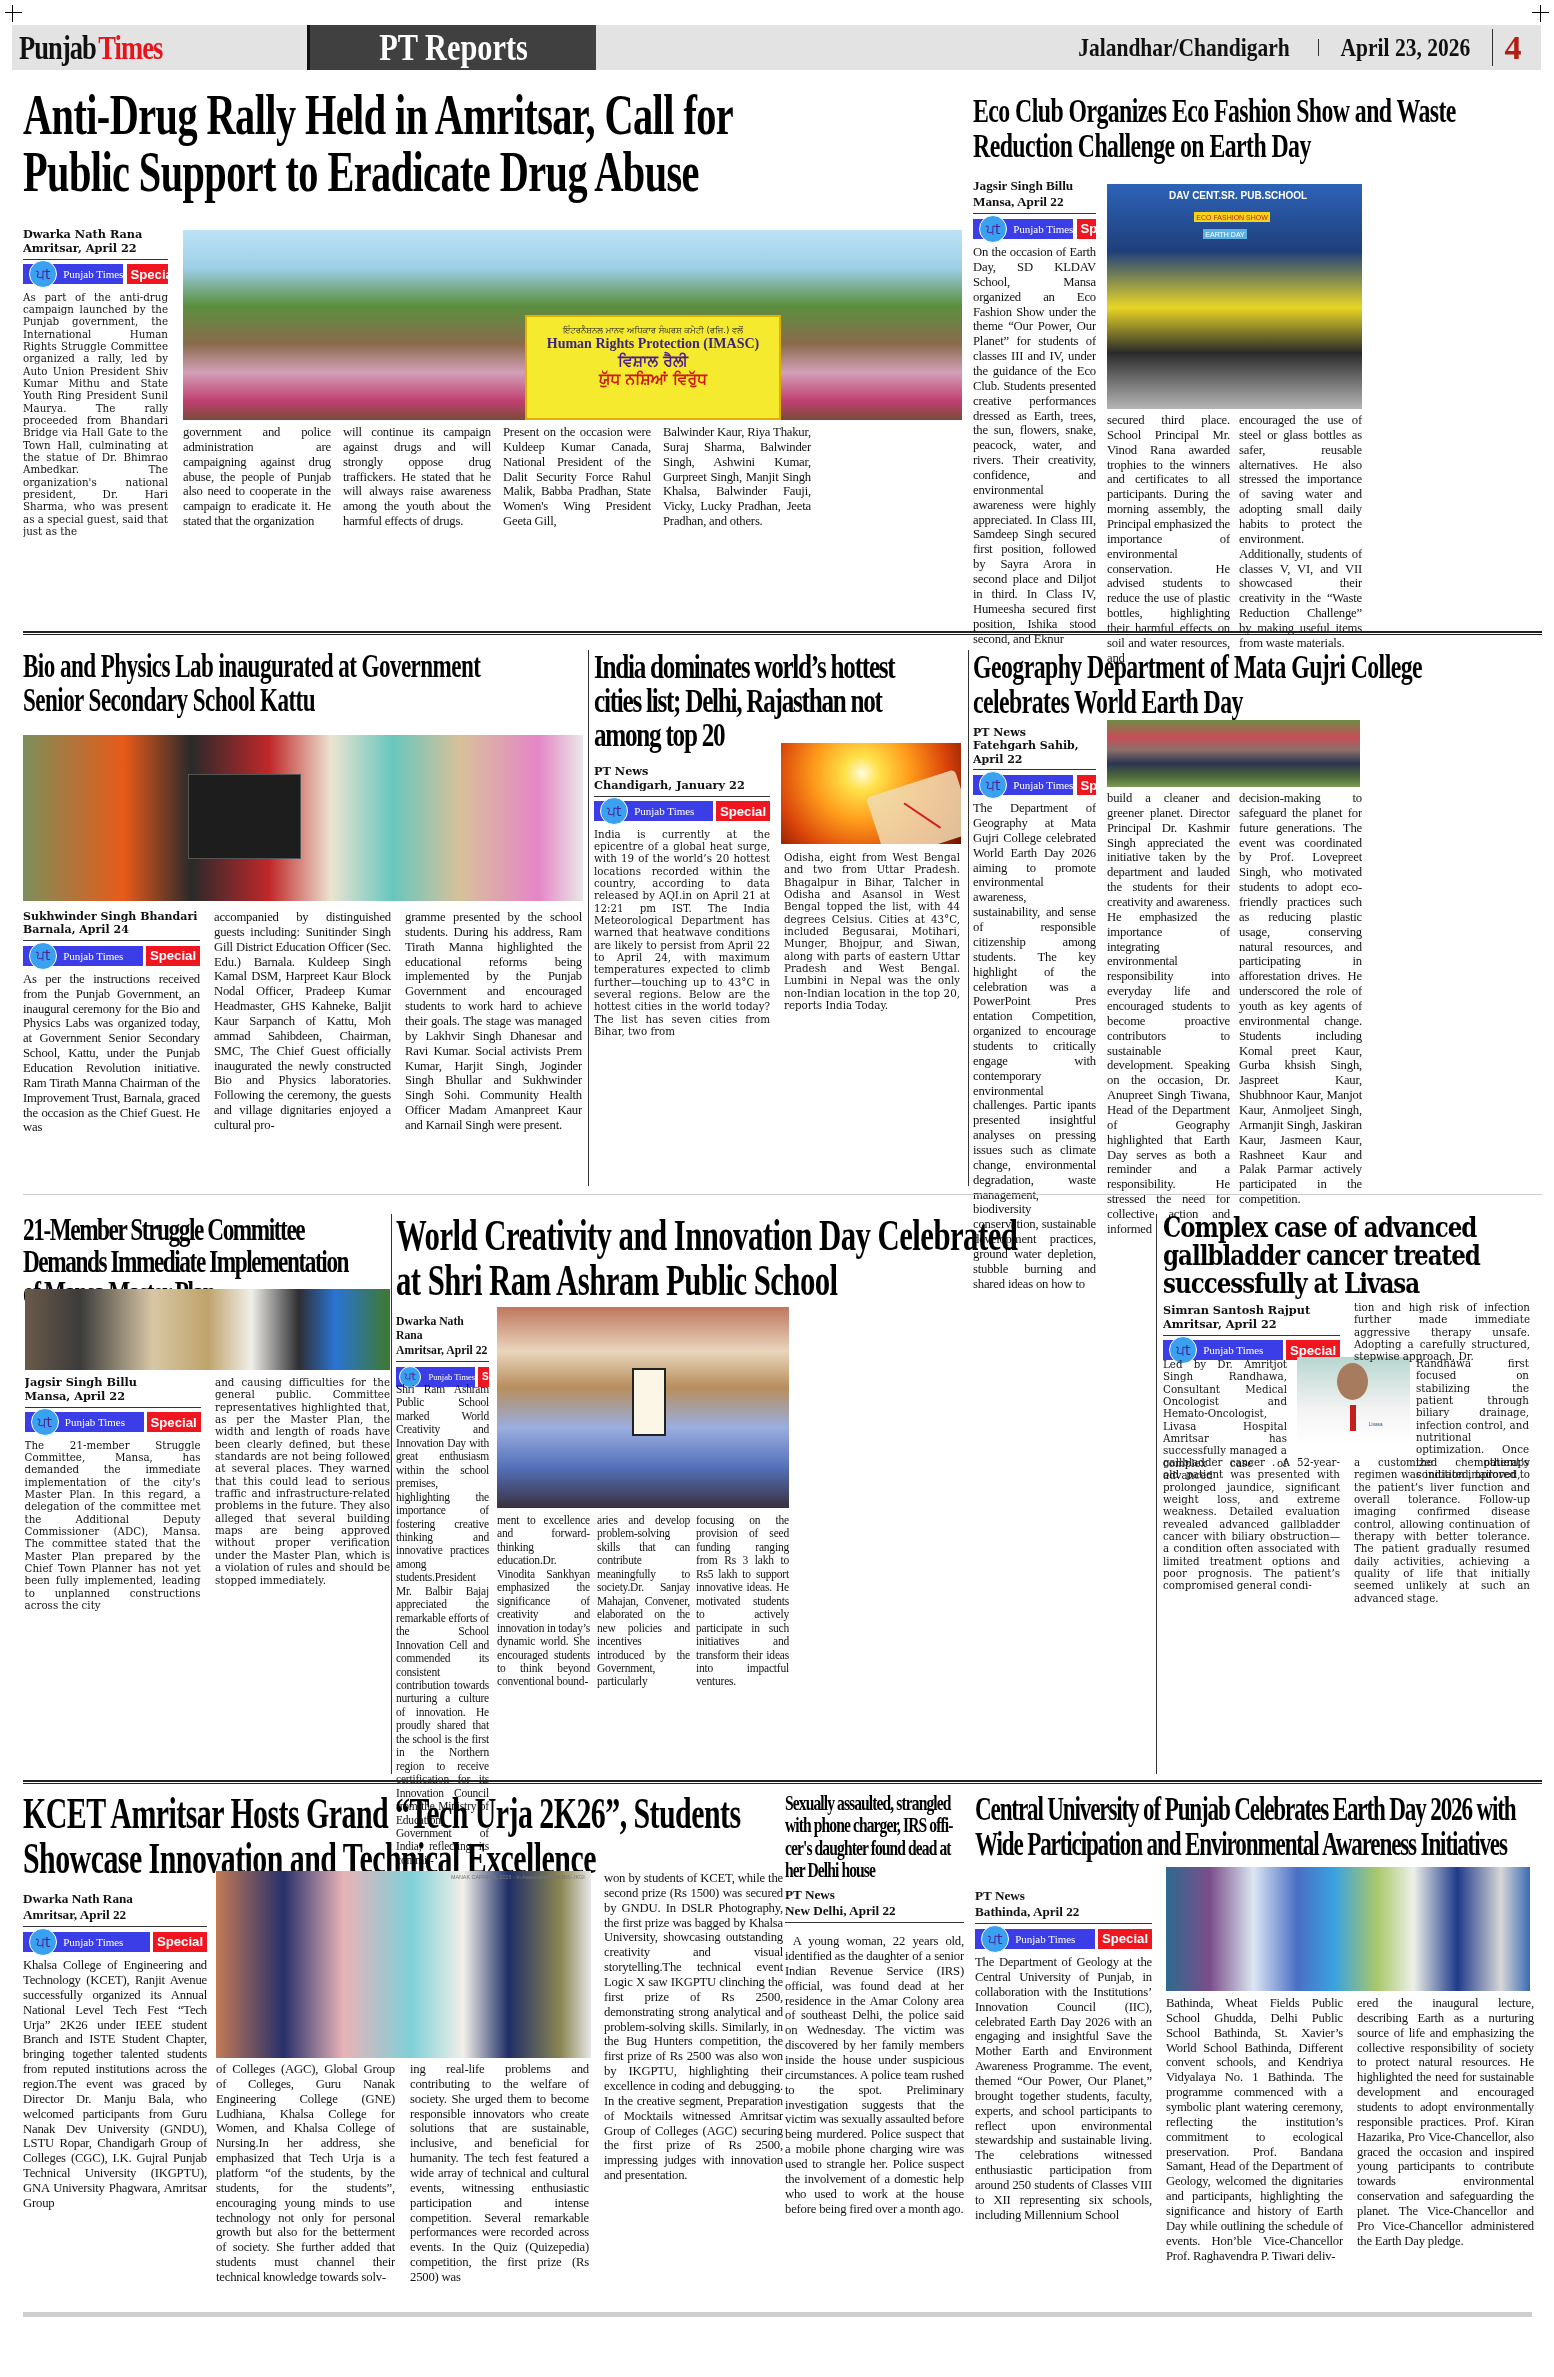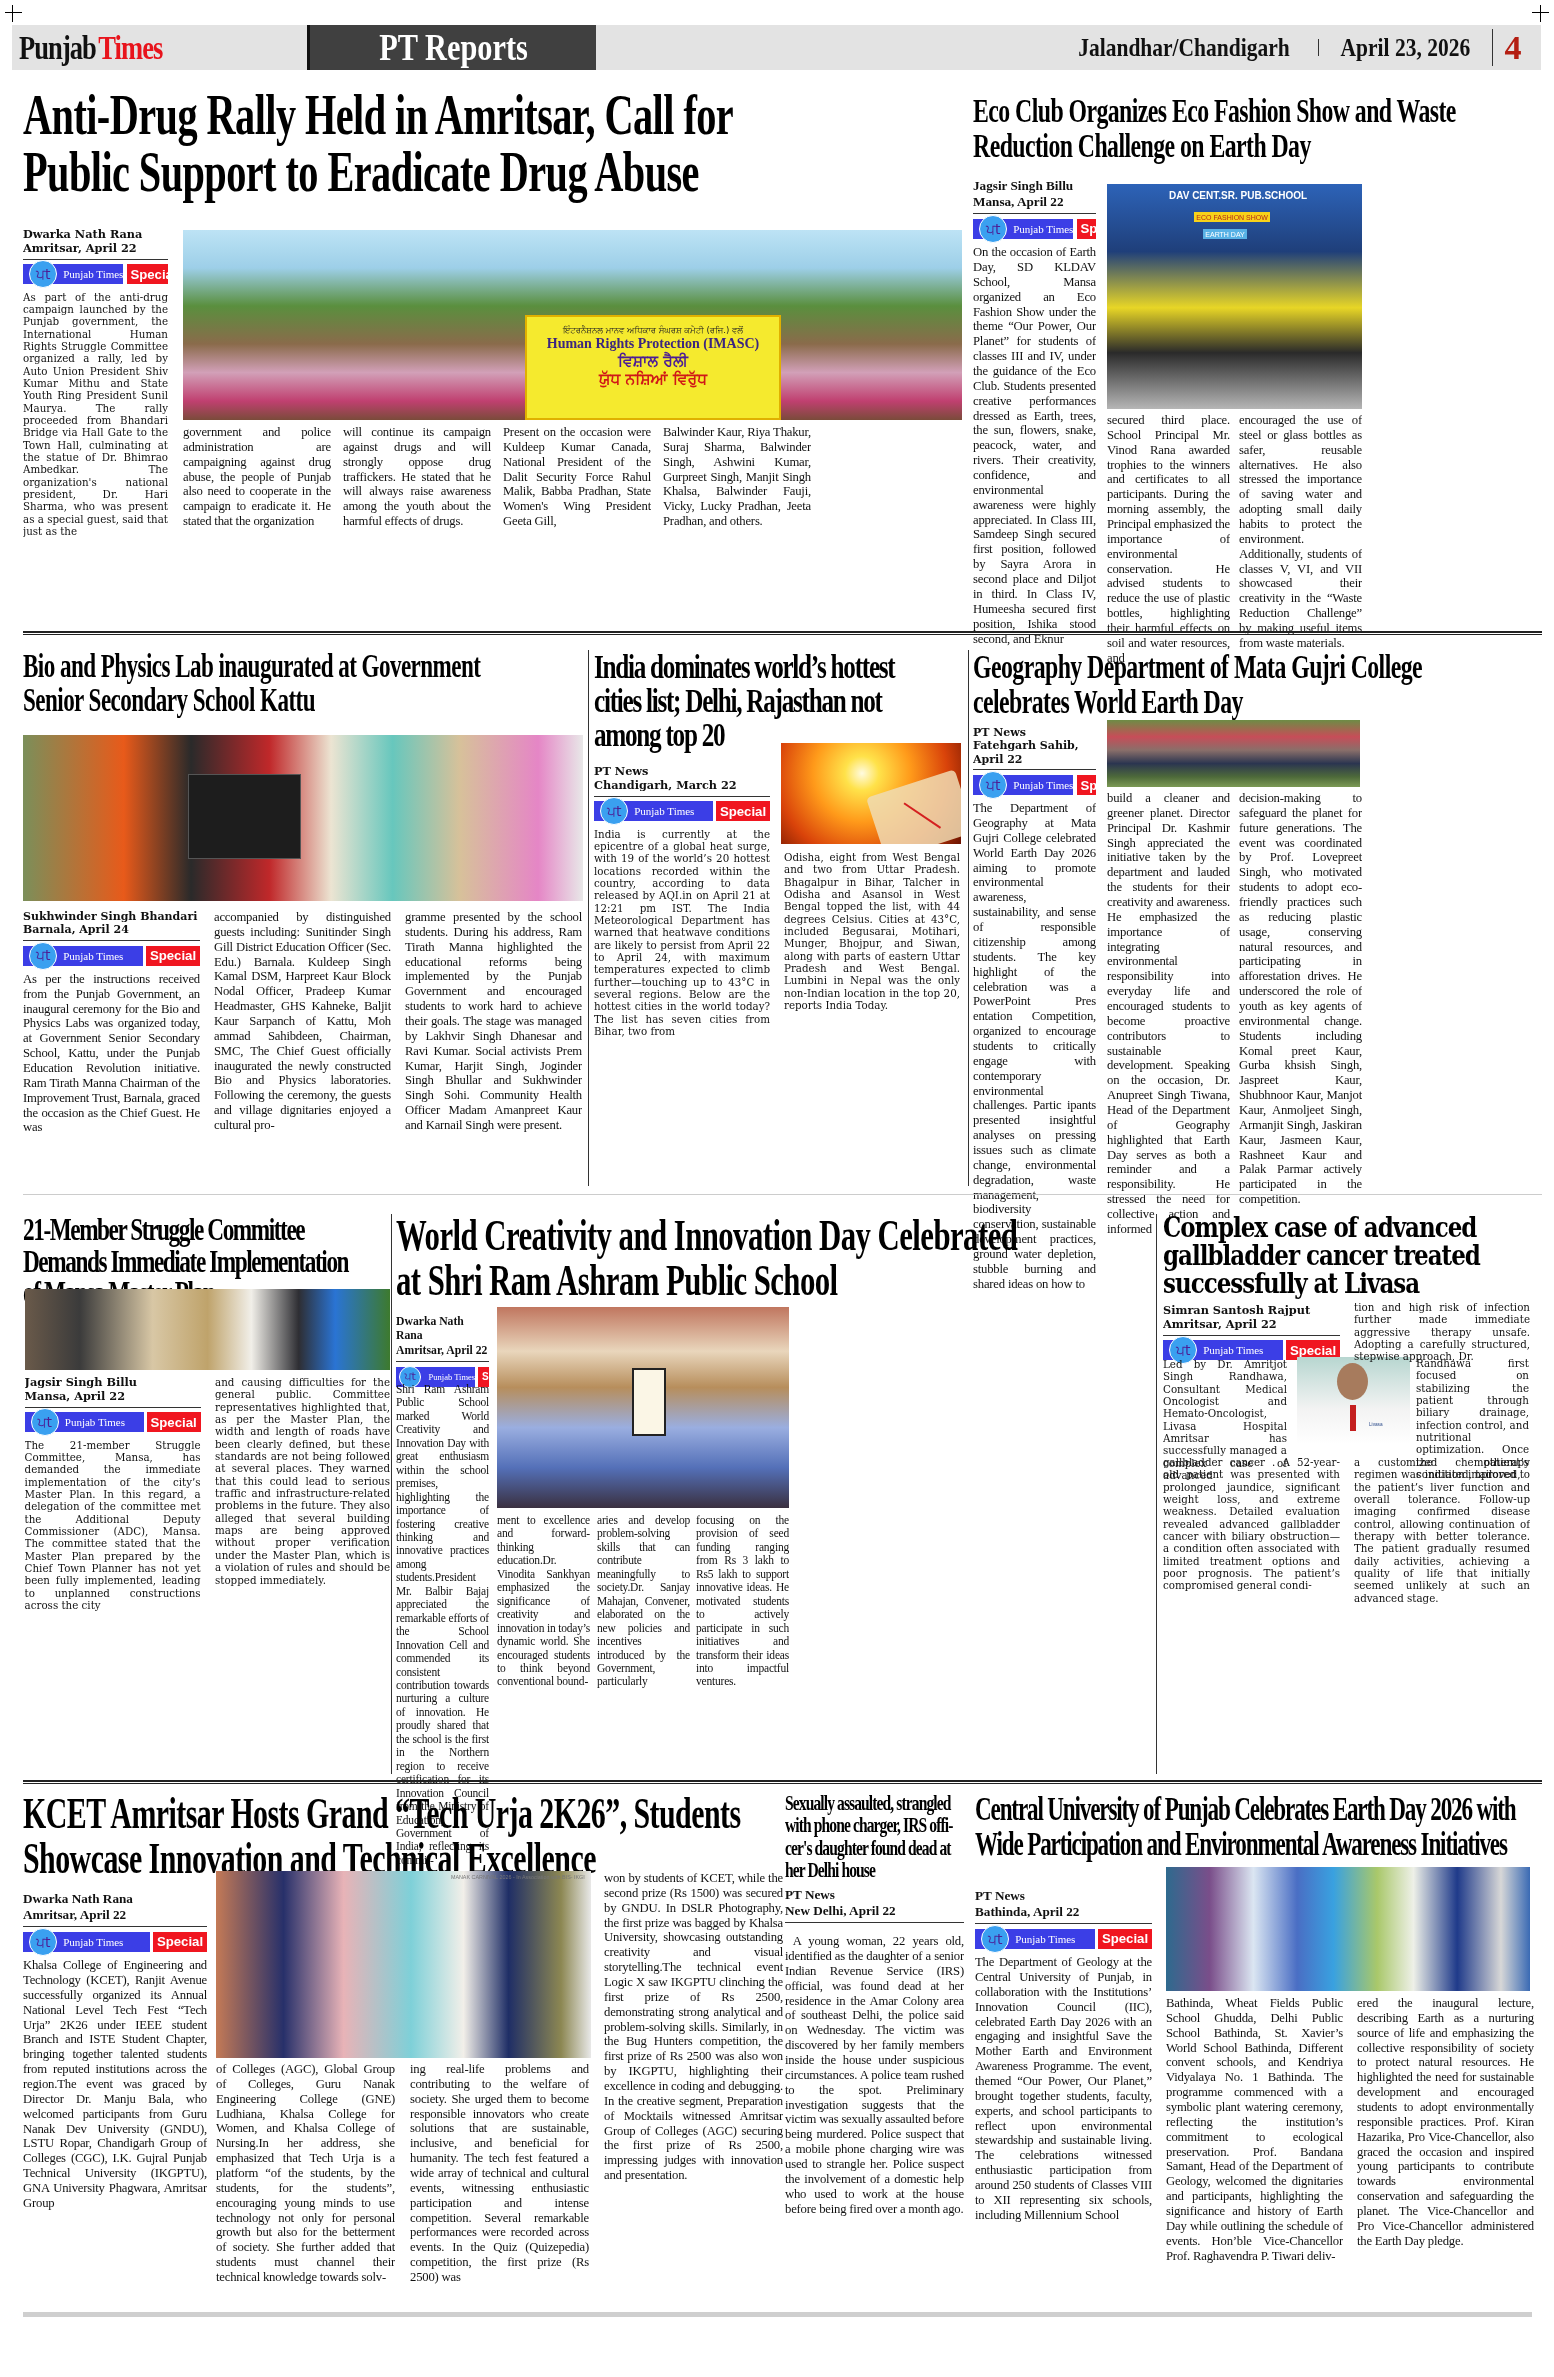--- a/index.html
+++ b/index.html
@@ -160,21 +160,21 @@
 
 <article class="article" style="left:594px; top:650px; width:368px; height:536px;">
   <h1 class="headline" style="font-size:34px; line-height:1.0; letter-spacing:-1.7px; transform:scaleX(0.74);">
     <div>India dominates world’s hottest</div>
     <div>cities list; Delhi, Rajasthan not</div>
     <div>among top 20</div>
   </h1>
   <div class="col" style="left:0; top:115px; width:176px;">
     <div class="byline">
       <div>PT News</div>
-      <div>Chandigarh, March 22</div>
+      <div>Chandigarh, January 22</div>
     </div>
     <div class="tag">
       <div class="pt-logo">
           <span class="logo-circle">ਪt</span>
           <span class="pt-text">Punjab Times</span>
         </div>
       <div class="special">Special</div>
     </div>
     <div class="body-text">India is currently at the epicentre of a global heat surge, with 19 of the world’s 20 hottest locations recorded within the country, according to data released by AQI.in on April 21 at 12:21 pm IST. The India Meteorological Department has warned that heatwave conditions are likely to persist from April 22 to April 24, with maximum temperatures expected to climb further—touching up to 43°C in several regions. Below are the hottest cities in the world today? The list has seven cities from Bihar, two from</div>
   </div>

